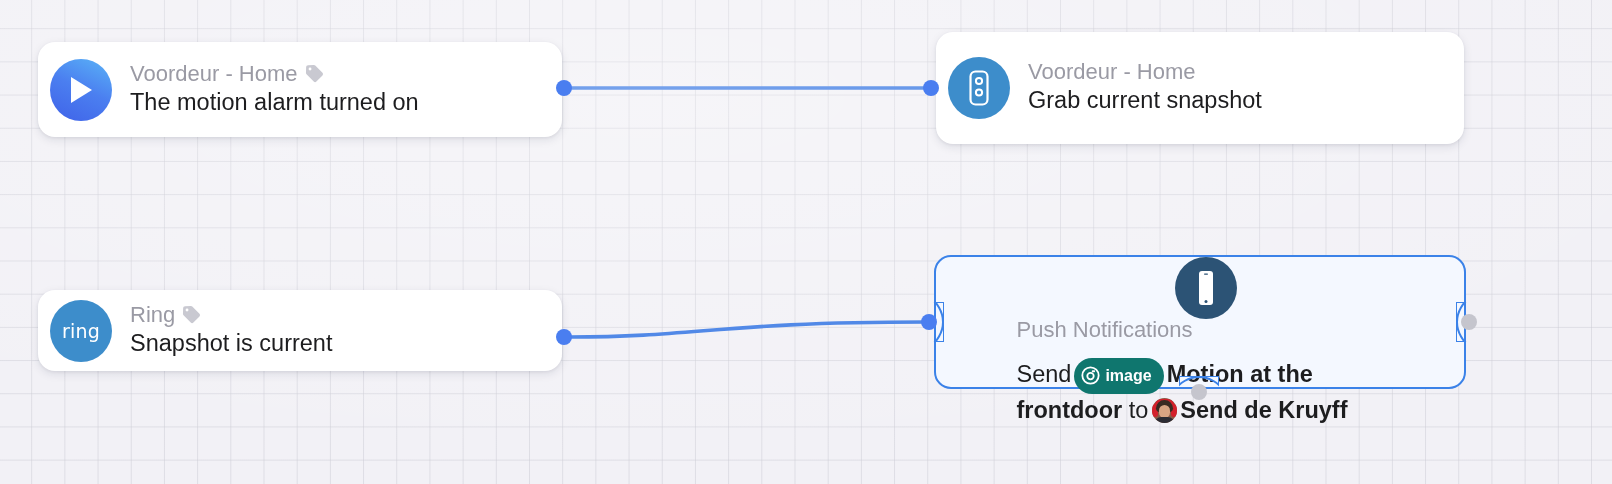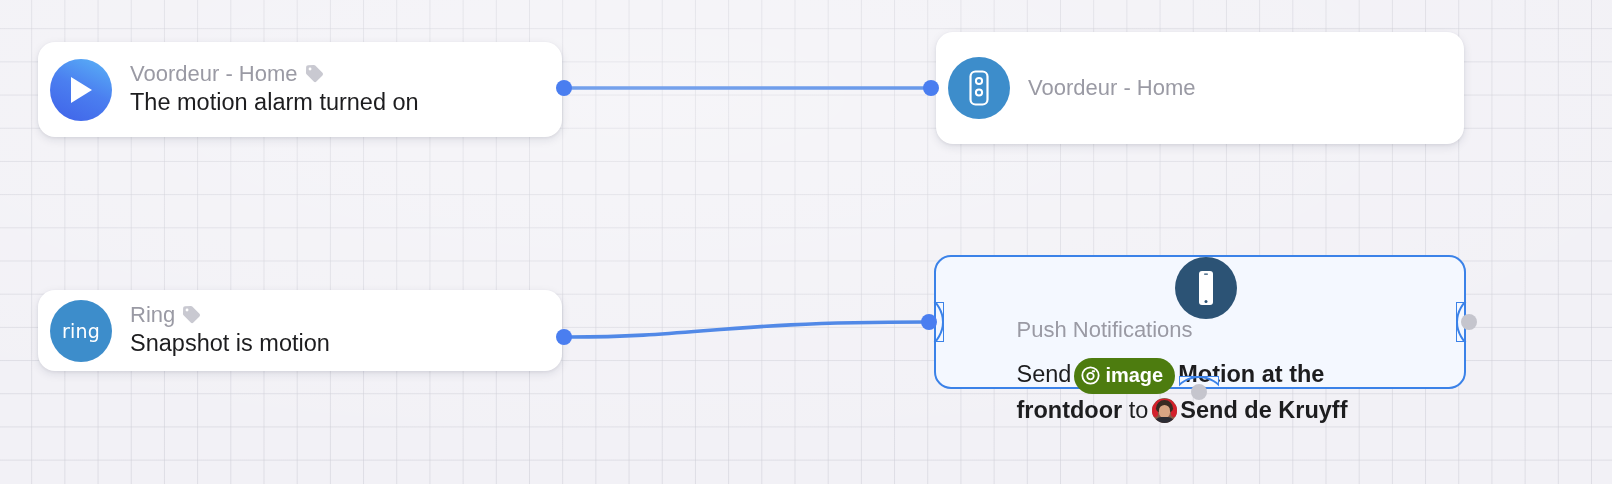--- a/index.html
+++ b/index.html
@@ -98,25 +98,25 @@
   .node-title.rich .plain { font-weight: normal; }
 
   
   .tag-icon { display: inline-block; width: 19px; height: 19px; }
 
   
   .pill {
     display: inline-flex;
     align-items: center;
     gap: 5px;
-    background: #4d7c0f;
+    background: #0f766e;
     color: #ffffff;
     border-radius: 999px;
     padding: 1px 12px 2px 7px;
-    font-size: 20px;
+    font-size: 16px;
     font-weight: bold;
     vertical-align: -3px;
     margin: 0 3px;
   }
   .pill svg { display: block; }
 
   
   .avatar {
     display: inline-block;
     width: 25px; height: 25px;
@@ -194,20 +194,21 @@
       <svg width="26" height="38" viewBox="0 0 26 38" aria-hidden="true">
         <rect x="4.5" y="2.5" width="17" height="33" rx="5" ry="5" fill="none" stroke="#ffffff" stroke-width="2.2"></rect>
         <circle cx="13" cy="12" r="3.1" fill="none" stroke="#ffffff" stroke-width="2"></circle>
         <circle cx="13" cy="23.5" r="3.1" fill="none" stroke="#ffffff" stroke-width="2"></circle>
       </svg>
     </div>
     <div class="node-text">
       <div class="node-sub">
         <span>Voordeur - Home</span>
       </div>
+      <div class="node-title">Grab current snapshot</div>
     </div>
   </div>
 
   <div class="notch" style="left:924px; top:68px; width:22px; height:40px;">
     <svg width="22" height="40" viewBox="0 0 22 40">
       <path d="M22 0 L13 0 C13 0 21 8 21 20 C21 32 13 40 13 40 L22 40 Z" fill="#ffffff"></path>
     </svg>
   </div>
   <div class="port active" style="left:923px; top:80px;"></div>
 
@@ -218,21 +219,21 @@
     <div class="node-text">
       <div class="node-sub">
         <span>Ring</span>
         <span class="tag-icon">
           <svg width="19" height="19" viewBox="0 0 20 20" aria-hidden="true">
             <path d="M10.8 1.6 L18.4 9.2 a2 2 0 0 1 0 2.8 l-6.4 6.4 a2 2 0 0 1 -2.8 0 L1.6 10.8 a2 2 0 0 1 -0.6 -1.5 l0.2 -6.1 a2 2 0 0 1 2 -2 l6.1 -0.2 a2 2 0 0 1 1.5 0.6 z" fill="#c9c9d1"></path>
             <circle cx="5.3" cy="5.3" r="1.5" fill="#ffffff"></circle>
           </svg>
         </span>
       </div>
-      <div class="node-title">Snapshot is motion</div>
+      <div class="node-title">Snapshot is current</div>
     </div>
   </div>
   <div class="notch" style="left:553px; top:317px; width:22px; height:40px;">
     <svg width="22" height="40" viewBox="0 0 22 40">
       <path d="M0 0 L9 0 C9 0 1 8 1 20 C1 32 9 40 9 40 L0 40 Z" fill="#ffffff"></path>
     </svg>
   </div>
   <div class="port active" style="left:556px; top:329px;"></div>
 
   <div class="node selected" style="left:934px; top:255px; width:532px; height:134px;">

